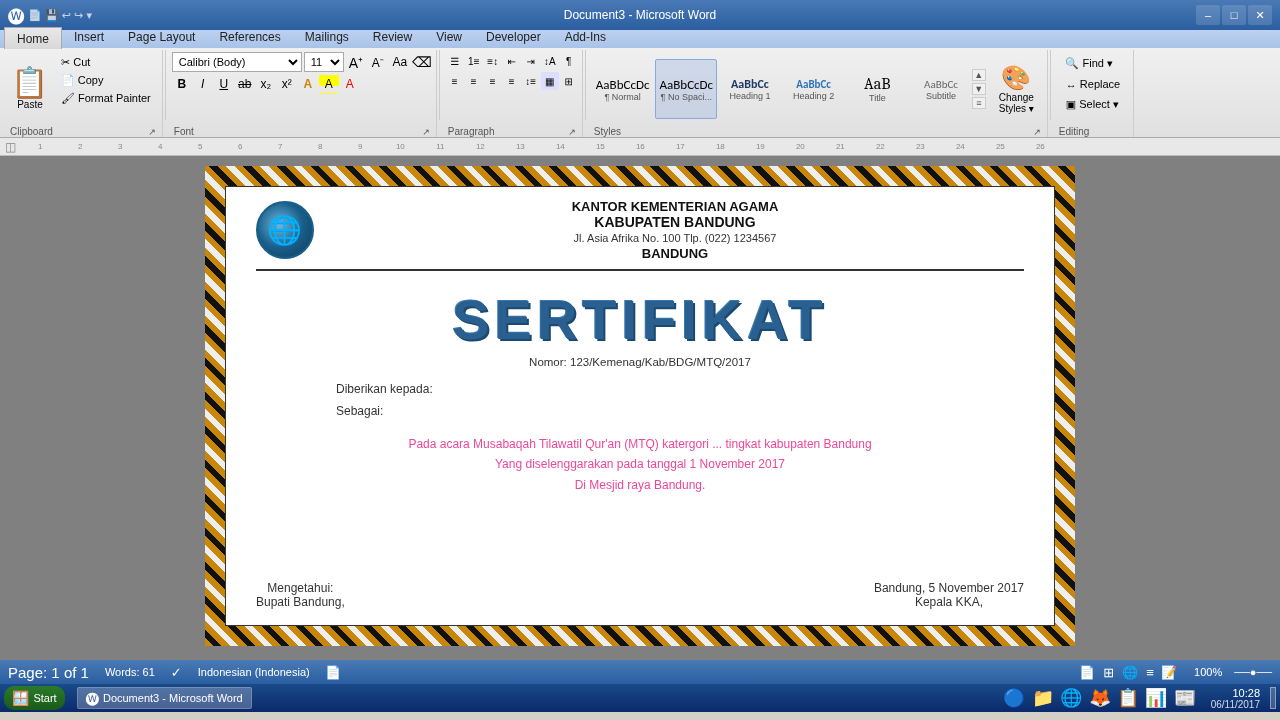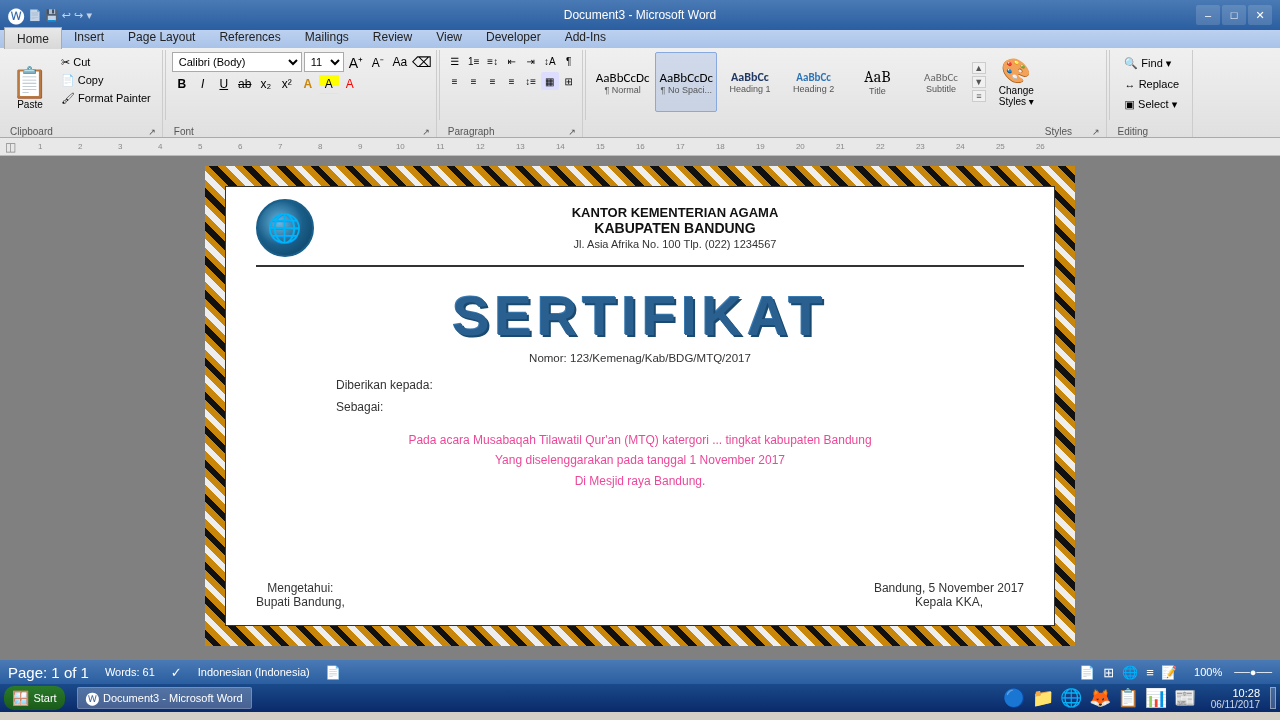--- a/index.html
+++ b/index.html
@@ -285,21 +285,21 @@
       </div>
     </div>
     <div class="group-bottom" style="margin-top:auto;">
       <span style="font-size:10px; color:#555;">Paragraph</span>
       <span class="group-expand">↗</span>
     </div>
   </div>
 
   <div class="divider"></div>
 
-  <div class="ribbon-group" style="min-width:400px; align-items:flex-start; padding-bottom:0; flex-direction:row;">
+  <div class="ribbon-group" style="min-width:400px; align-items:flex-end; padding-bottom:0; flex-direction:column;">
     <div style="display:flex; align-items:center; flex:1; width:100%;">
       <div class="styles-scroll">
         <div class="style-item">
           <span class="style-preview aa-normal">AaBbCcDc</span>
           <span class="style-label">¶ Normal</span>
         </div>
         <div class="style-item selected">
           <span class="style-preview aa-nospace">AaBbCcDc</span>
           <span class="style-label">¶ No Spaci...</span>
         </div>
@@ -397,20 +397,21 @@
     <div style="position:absolute; top:20px; left:20px; right:20px; bottom:20px; background:white; z-index:1;"></div>
 
     <div style="position:relative; z-index:2; margin:20px; background:white; border:1.5px solid #333; padding:12px 30px 16px; display:flex; flex-direction:column; align-items:center; min-height:440px;">
 
       <div style="display:flex; align-items:center; width:100%; border-bottom:2px solid #333; padding-bottom:8px; margin-bottom:8px;">
         <div style="width:58px; height:58px; border-radius:50%; background:radial-gradient(circle at 40% 40%, #6bb8e0, #1a5f8a, #0a3a5a); display:flex; align-items:center; justify-content:center; font-size:28px; margin-right:12px; flex-shrink:0; border:2px solid #1a5f8a;">🌐</div>
         <div style="text-align:center; flex:1;">
           <div style="font-size:13px; font-weight:bold; color:#111; font-family:Arial, sans-serif;">KANTOR KEMENTERIAN AGAMA</div>
           <div style="font-size:14px; font-weight:bold; color:#111; font-family:Arial, sans-serif;">KABUPATEN BANDUNG</div>
           <div style="font-size:11px; color:#333; margin:2px 0;">Jl. Asia Afrika No. 100 Tlp. (022) 1234567</div>
+          <div style="font-size:13px; font-weight:bold; color:#111;">BANDUNG</div>
         </div>
       </div>
 
       <div style="font-size:56px; font-weight:900; color:#2a6090; letter-spacing:5px; font-family:Arial Black, Arial, sans-serif; text-shadow:2px 2px 0 #1a4a70, -1px -1px 0 #3a7ab0; margin:8px 0 4px;">SERTIFIKAT</div>
 
       <div style="font-size:11.5px; color:#333; margin-bottom:14px;">Nomor: 123/Kemenag/Kab/BDG/MTQ/2017</div>
 
       <div style="font-size:12px; color:#333; align-self:flex-start; margin-left:80px; margin-bottom:8px;">Diberikan kepada:</div>
 
       <div style="font-size:12px; color:#333; align-self:flex-start; margin-left:80px; margin-bottom:16px;">Sebagai:</div>

